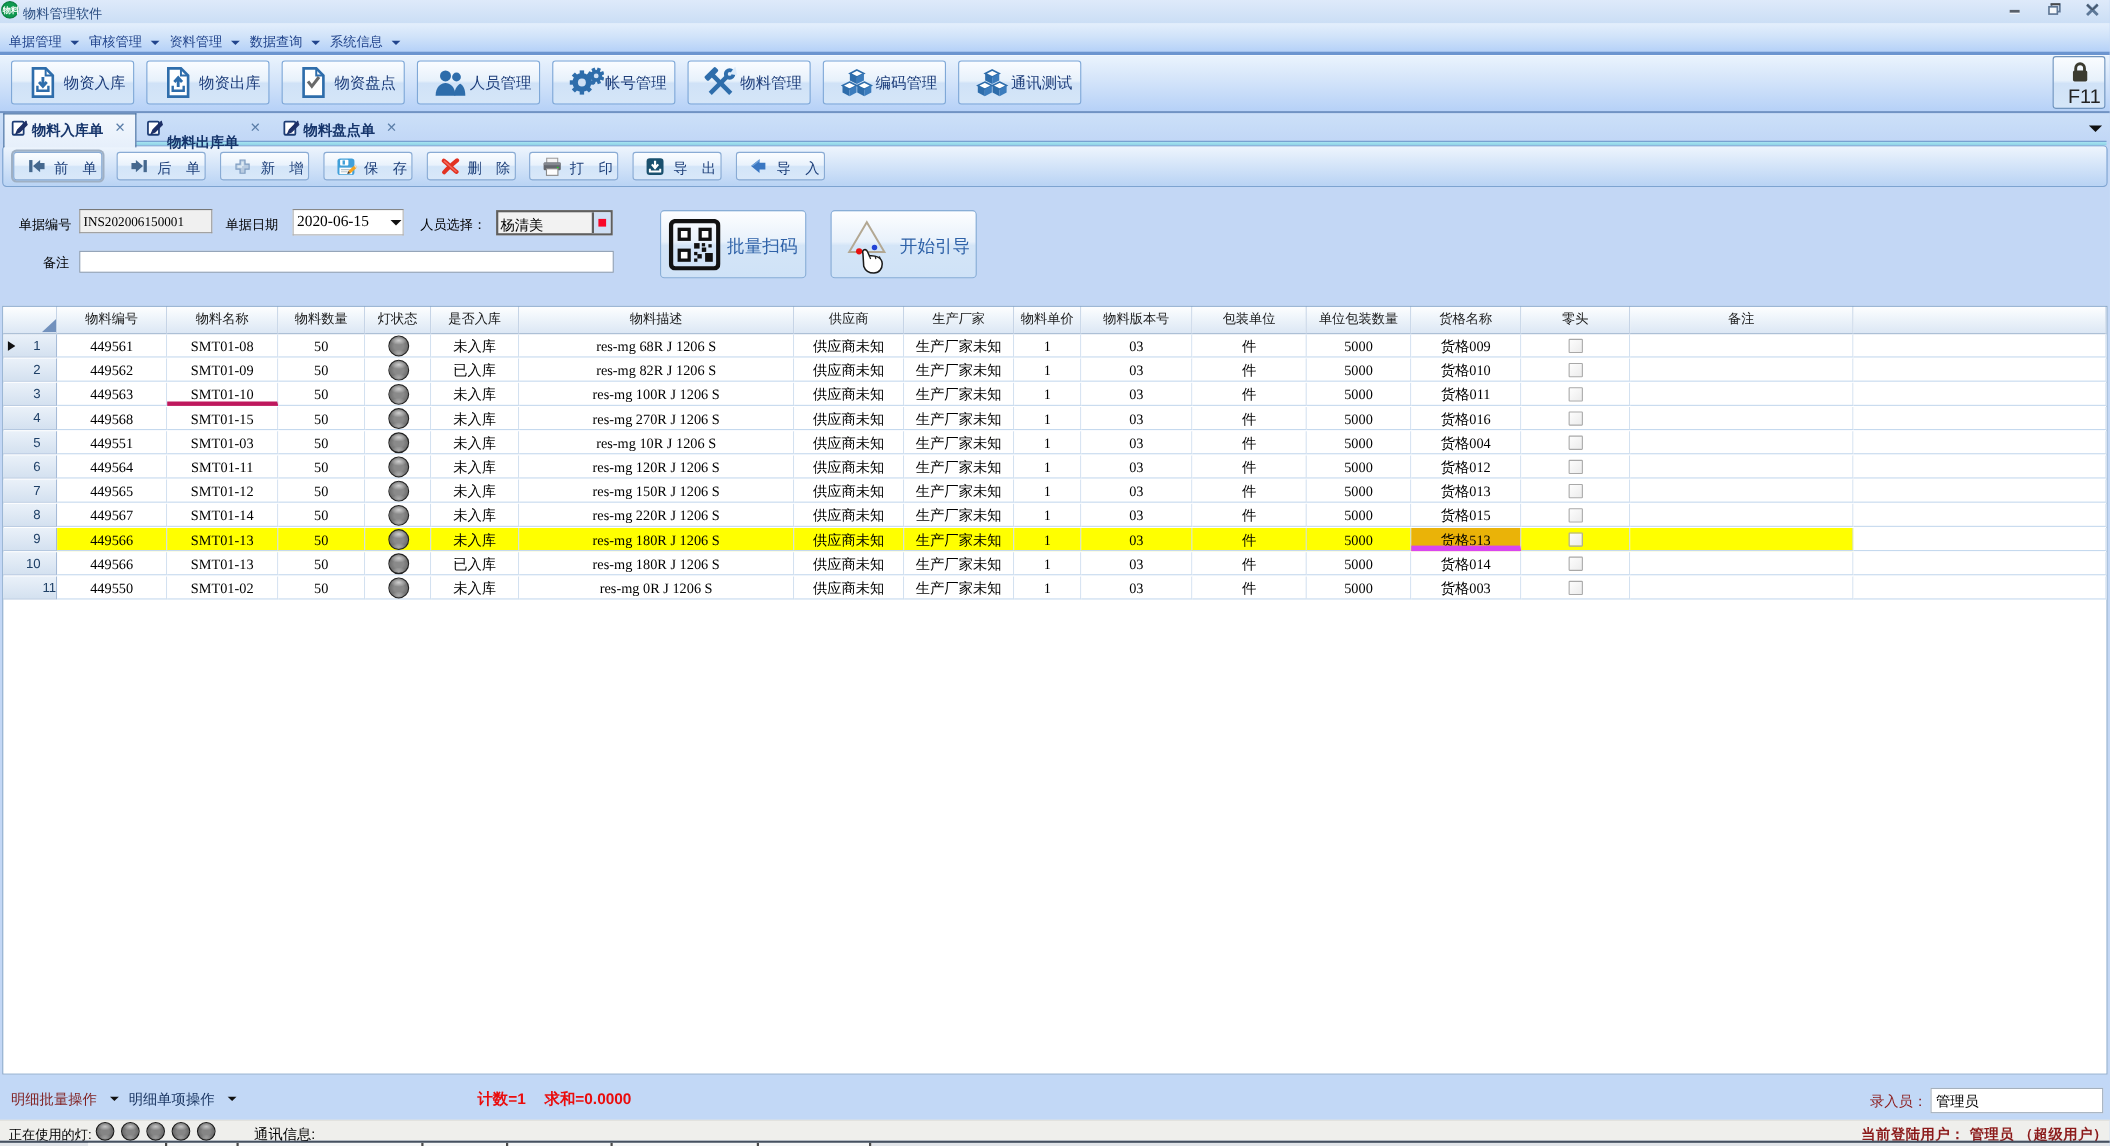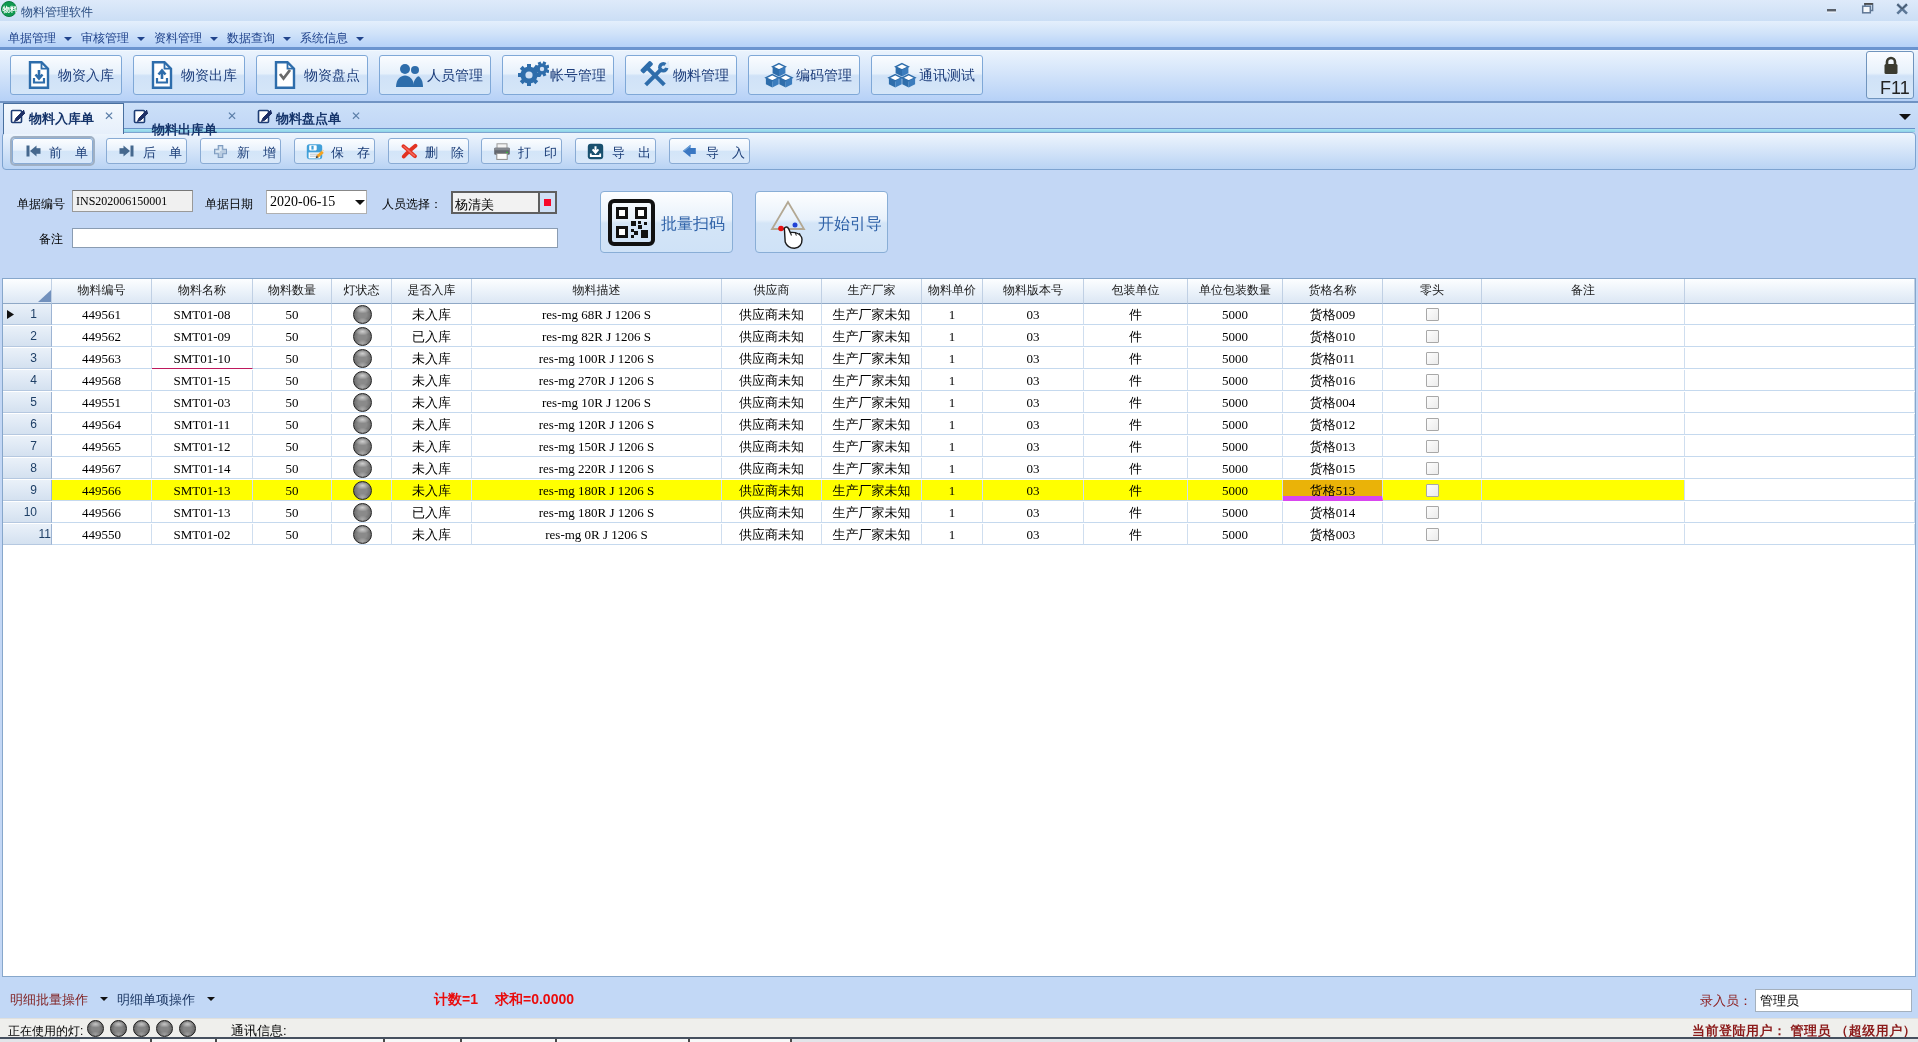--- a/index.html
+++ b/index.html
@@ -382,21 +382,21 @@
 <div class="rc" style="left:1084px;top:326px;width:104px;height:21px;line-height:21px;background:#fff;border-bottom:1px solid #c5d9ee;border-right:1px solid #cfdeef">件</div>
 <div class="rc ser" style="left:1188px;top:326px;width:95px;height:21px;line-height:21px;background:#fff;border-bottom:1px solid #c5d9ee;border-right:1px solid #cfdeef">5000</div>
 <div class="rc ser" style="left:1283px;top:326px;width:100px;height:21px;line-height:21px;background:#fff;border-bottom:1px solid #c5d9ee;border-right:1px solid #cfdeef">货格010</div>
 <div class="rc" style="left:1383px;top:326px;width:99px;height:21px;line-height:21px;background:#fff;border-bottom:1px solid #c5d9ee;border-right:1px solid #cfdeef"></div>
 <div class="rc" style="left:1482px;top:326px;width:203px;height:21px;line-height:21px;background:#fff;border-bottom:1px solid #c5d9ee;border-right:1px solid #cfdeef"></div>
 <div class="rc" style="left:1685px;top:326px;width:230px;height:21px;line-height:21px;background:#fff;border-bottom:1px solid #c5d9ee;border-right:1px solid #cfdeef"></div>
 <div class="lamp" style="left:353px;top:327px"></div>
 <div class="cb" style="left:1426px;top:330px"></div>
 <div class="ind" style="left:3px;top:348px;width:49px;height:21px;line-height:21px;padding-right:14px">3</div>
 <div class="rc ser" style="left:52px;top:348px;width:100px;height:21px;line-height:21px;background:#fff;border-bottom:1px solid #c5d9ee;border-right:1px solid #cfdeef">449563</div>
-<div class="rc ser" style="left:152px;top:348px;width:101px;height:21px;line-height:21px;background:#fff;border-bottom:1px solid #be185d;border-right:1px solid #cfdeef">SMT01-10</div>
+<div class="rc ser" style="left:152px;top:348px;width:101px;height:21px;line-height:21px;background:#fff;border-bottom:4px solid #be185d;border-right:1px solid #cfdeef">SMT01-10</div>
 <div class="rc ser" style="left:253px;top:348px;width:79px;height:21px;line-height:21px;background:#fff;border-bottom:1px solid #c5d9ee;border-right:1px solid #cfdeef">50</div>
 <div class="rc" style="left:332px;top:348px;width:60px;height:21px;line-height:21px;background:#fff;border-bottom:1px solid #c5d9ee;border-right:1px solid #cfdeef"></div>
 <div class="rc" style="left:392px;top:348px;width:80px;height:21px;line-height:21px;background:#fff;border-bottom:1px solid #c5d9ee;border-right:1px solid #cfdeef">未入库</div>
 <div class="rc ser" style="left:472px;top:348px;width:250px;height:21px;line-height:21px;background:#fff;border-bottom:1px solid #c5d9ee;border-right:1px solid #cfdeef">res-mg 100R J 1206 S</div>
 <div class="rc" style="left:722px;top:348px;width:100px;height:21px;line-height:21px;background:#fff;border-bottom:1px solid #c5d9ee;border-right:1px solid #cfdeef">供应商未知</div>
 <div class="rc" style="left:822px;top:348px;width:100px;height:21px;line-height:21px;background:#fff;border-bottom:1px solid #c5d9ee;border-right:1px solid #cfdeef">生产厂家未知</div>
 <div class="rc ser" style="left:922px;top:348px;width:61px;height:21px;line-height:21px;background:#fff;border-bottom:1px solid #c5d9ee;border-right:1px solid #cfdeef">1</div>
 <div class="rc ser" style="left:983px;top:348px;width:101px;height:21px;line-height:21px;background:#fff;border-bottom:1px solid #c5d9ee;border-right:1px solid #cfdeef">03</div>
 <div class="rc" style="left:1084px;top:348px;width:104px;height:21px;line-height:21px;background:#fff;border-bottom:1px solid #c5d9ee;border-right:1px solid #cfdeef">件</div>
 <div class="rc ser" style="left:1188px;top:348px;width:95px;height:21px;line-height:21px;background:#fff;border-bottom:1px solid #c5d9ee;border-right:1px solid #cfdeef">5000</div>

